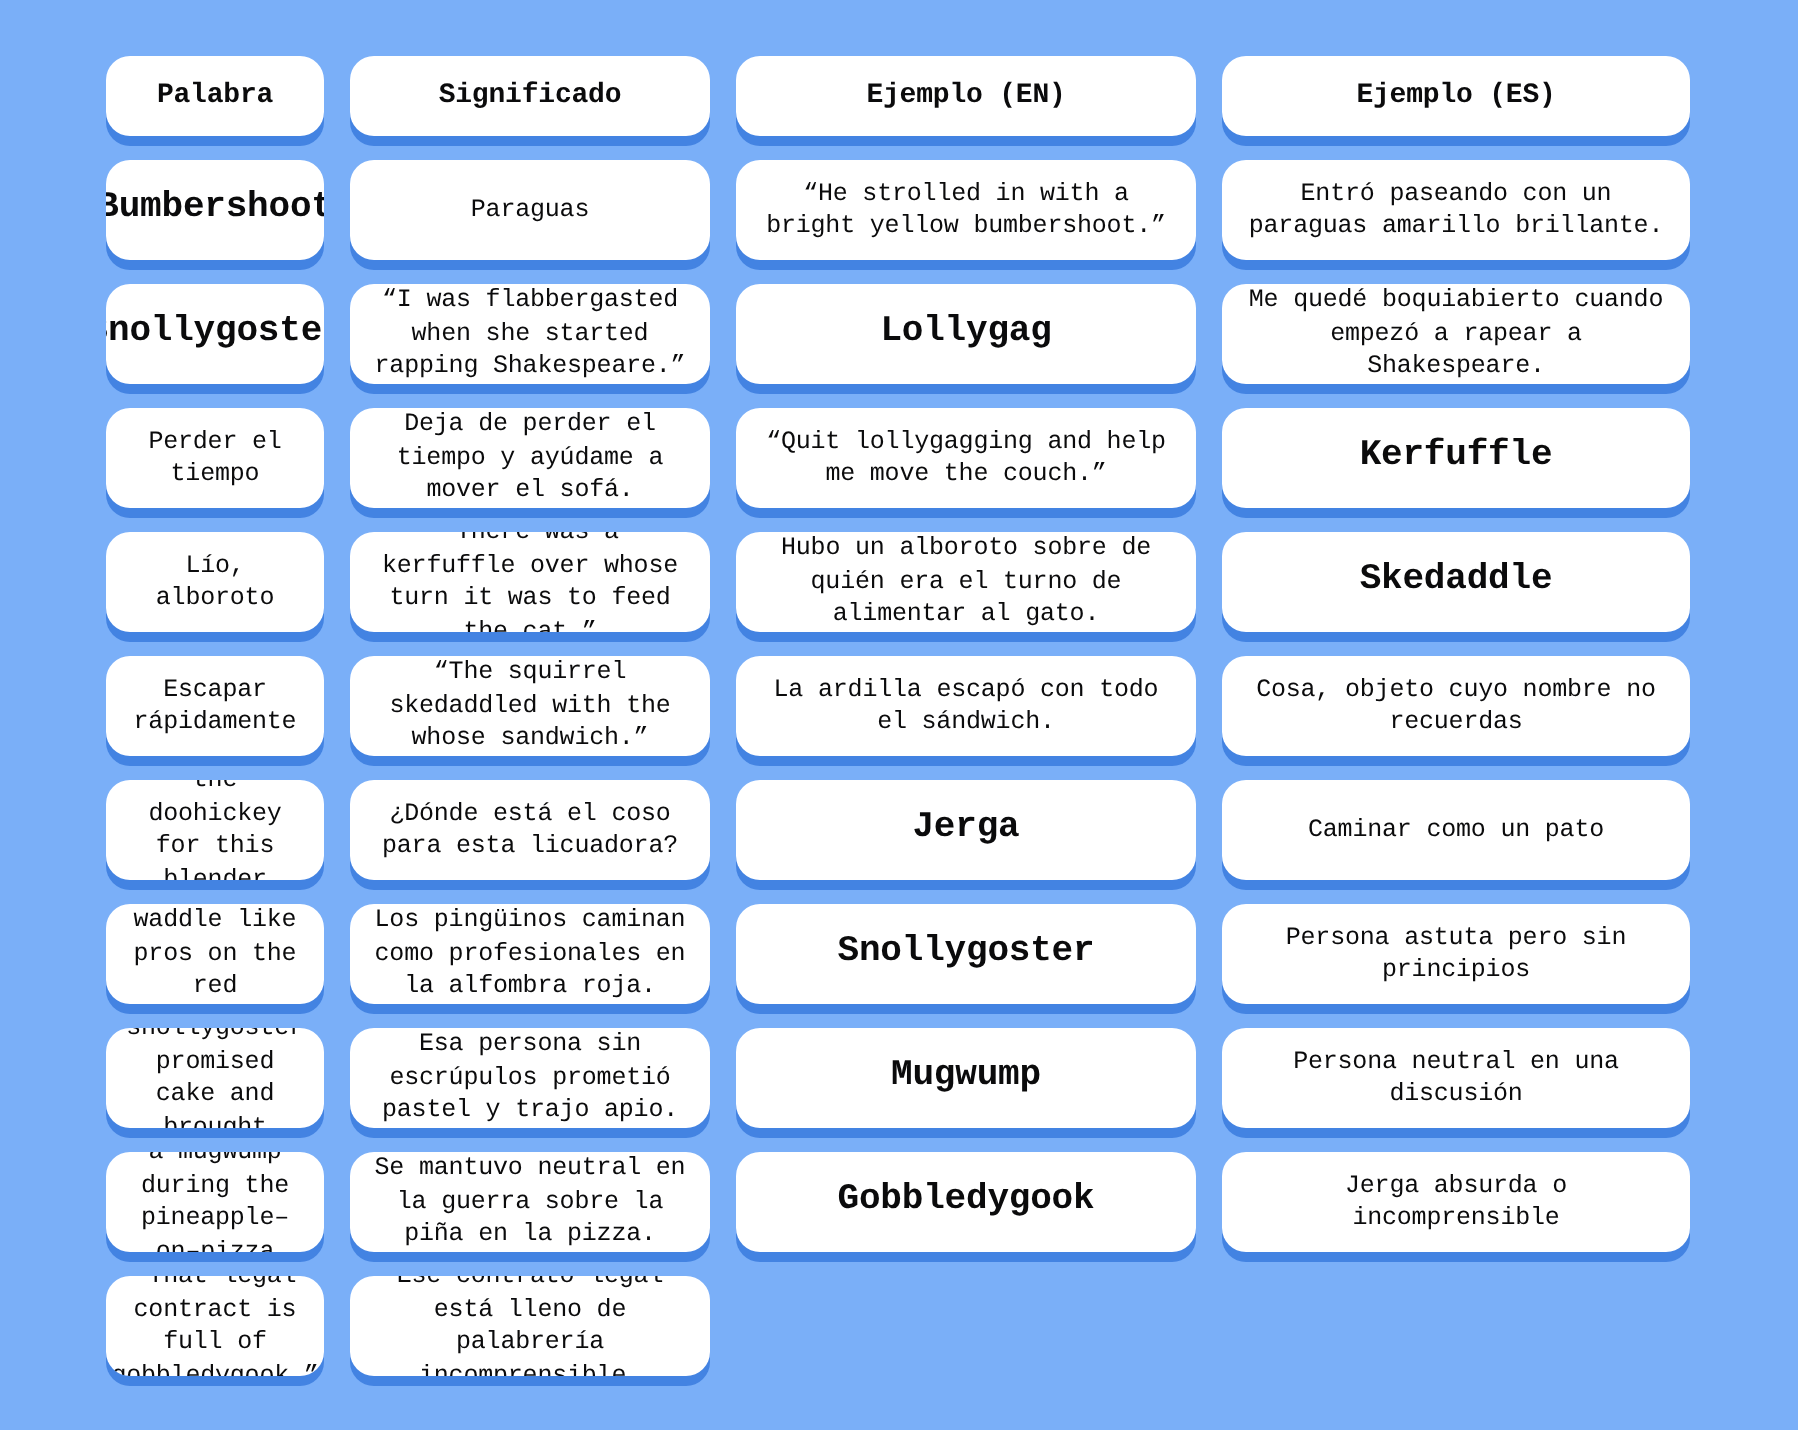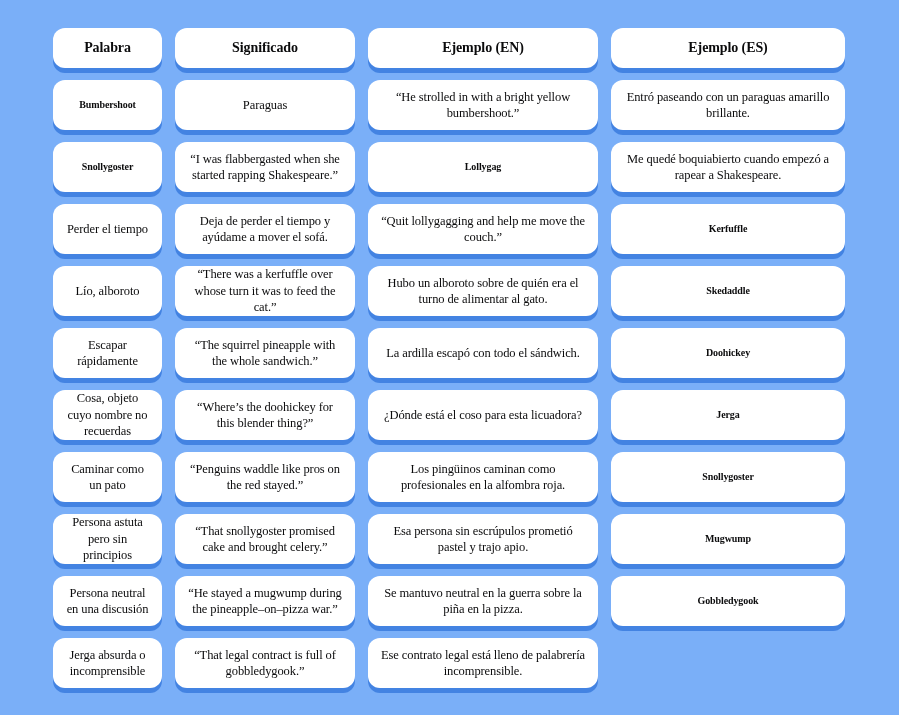--- a/index.html
+++ b/index.html
@@ -1,21 +1,21 @@
 <!DOCTYPE html>
 <html><head>
 <meta charset="utf-8">
 <style>
   html, body { margin: 0; padding: 0; }
   .page {
     position: relative;
     width: 899px;
     height: 715px;
     background: var(--bg, #7AAFF8);
-    font-family: Liberation Serif, serif;
+    font-family: Liberation Mono, monospace;
     overflow: hidden;
     box-sizing: border-box;
     padding-left: 12px;
   }
   .grid {
     position: absolute;
     left: 53px;
     top: 28px;
     width: 792px;
     display: grid;
@@ -40,21 +40,21 @@
   .cell span {
     display: block;
     line-height: 1.32;
     letter-spacing: -0.1px;
   }
   .cell.header span {
     font-size: 14px;
     font-weight: 700;
   }
   .cell.word span {
-    font-size: 10px;
+    font-size: 18px;
     font-weight: 700;
   }
   .cell.body span {
     font-size: 12.5px;
     font-weight: 400;
   }
 </style>
 </head>
 <body>
 
@@ -117,27 +117,24 @@
       <div class="cell body">
         <span>Hubo un alboroto sobre de quién era el turno de alimentar al gato.</span>
       </div>
       <div class="cell word">
         <span>Skedaddle</span>
       </div>
       <div class="cell body">
         <span>Escapar rápidamente</span>
       </div>
       <div class="cell body">
-        <span>“The squirrel pineapple with the whole sandwich.”</span>
+        <span>“The squirrel skedaddled with the whose sandwich.”</span>
       </div>
       <div class="cell body">
         <span>La ardilla escapó con todo el sándwich.</span>
-      </div>
-      <div class="cell word">
-        <span>Doohickey</span>
       </div>
       <div class="cell body">
         <span>Cosa, objeto cuyo nombre no recuerdas</span>
       </div>
       <div class="cell body">
         <span>“Where’s the doohickey for this blender thing?”</span>
       </div>
       <div class="cell body">
         <span>¿Dónde está el coso para esta licuadora?</span>
       </div>

